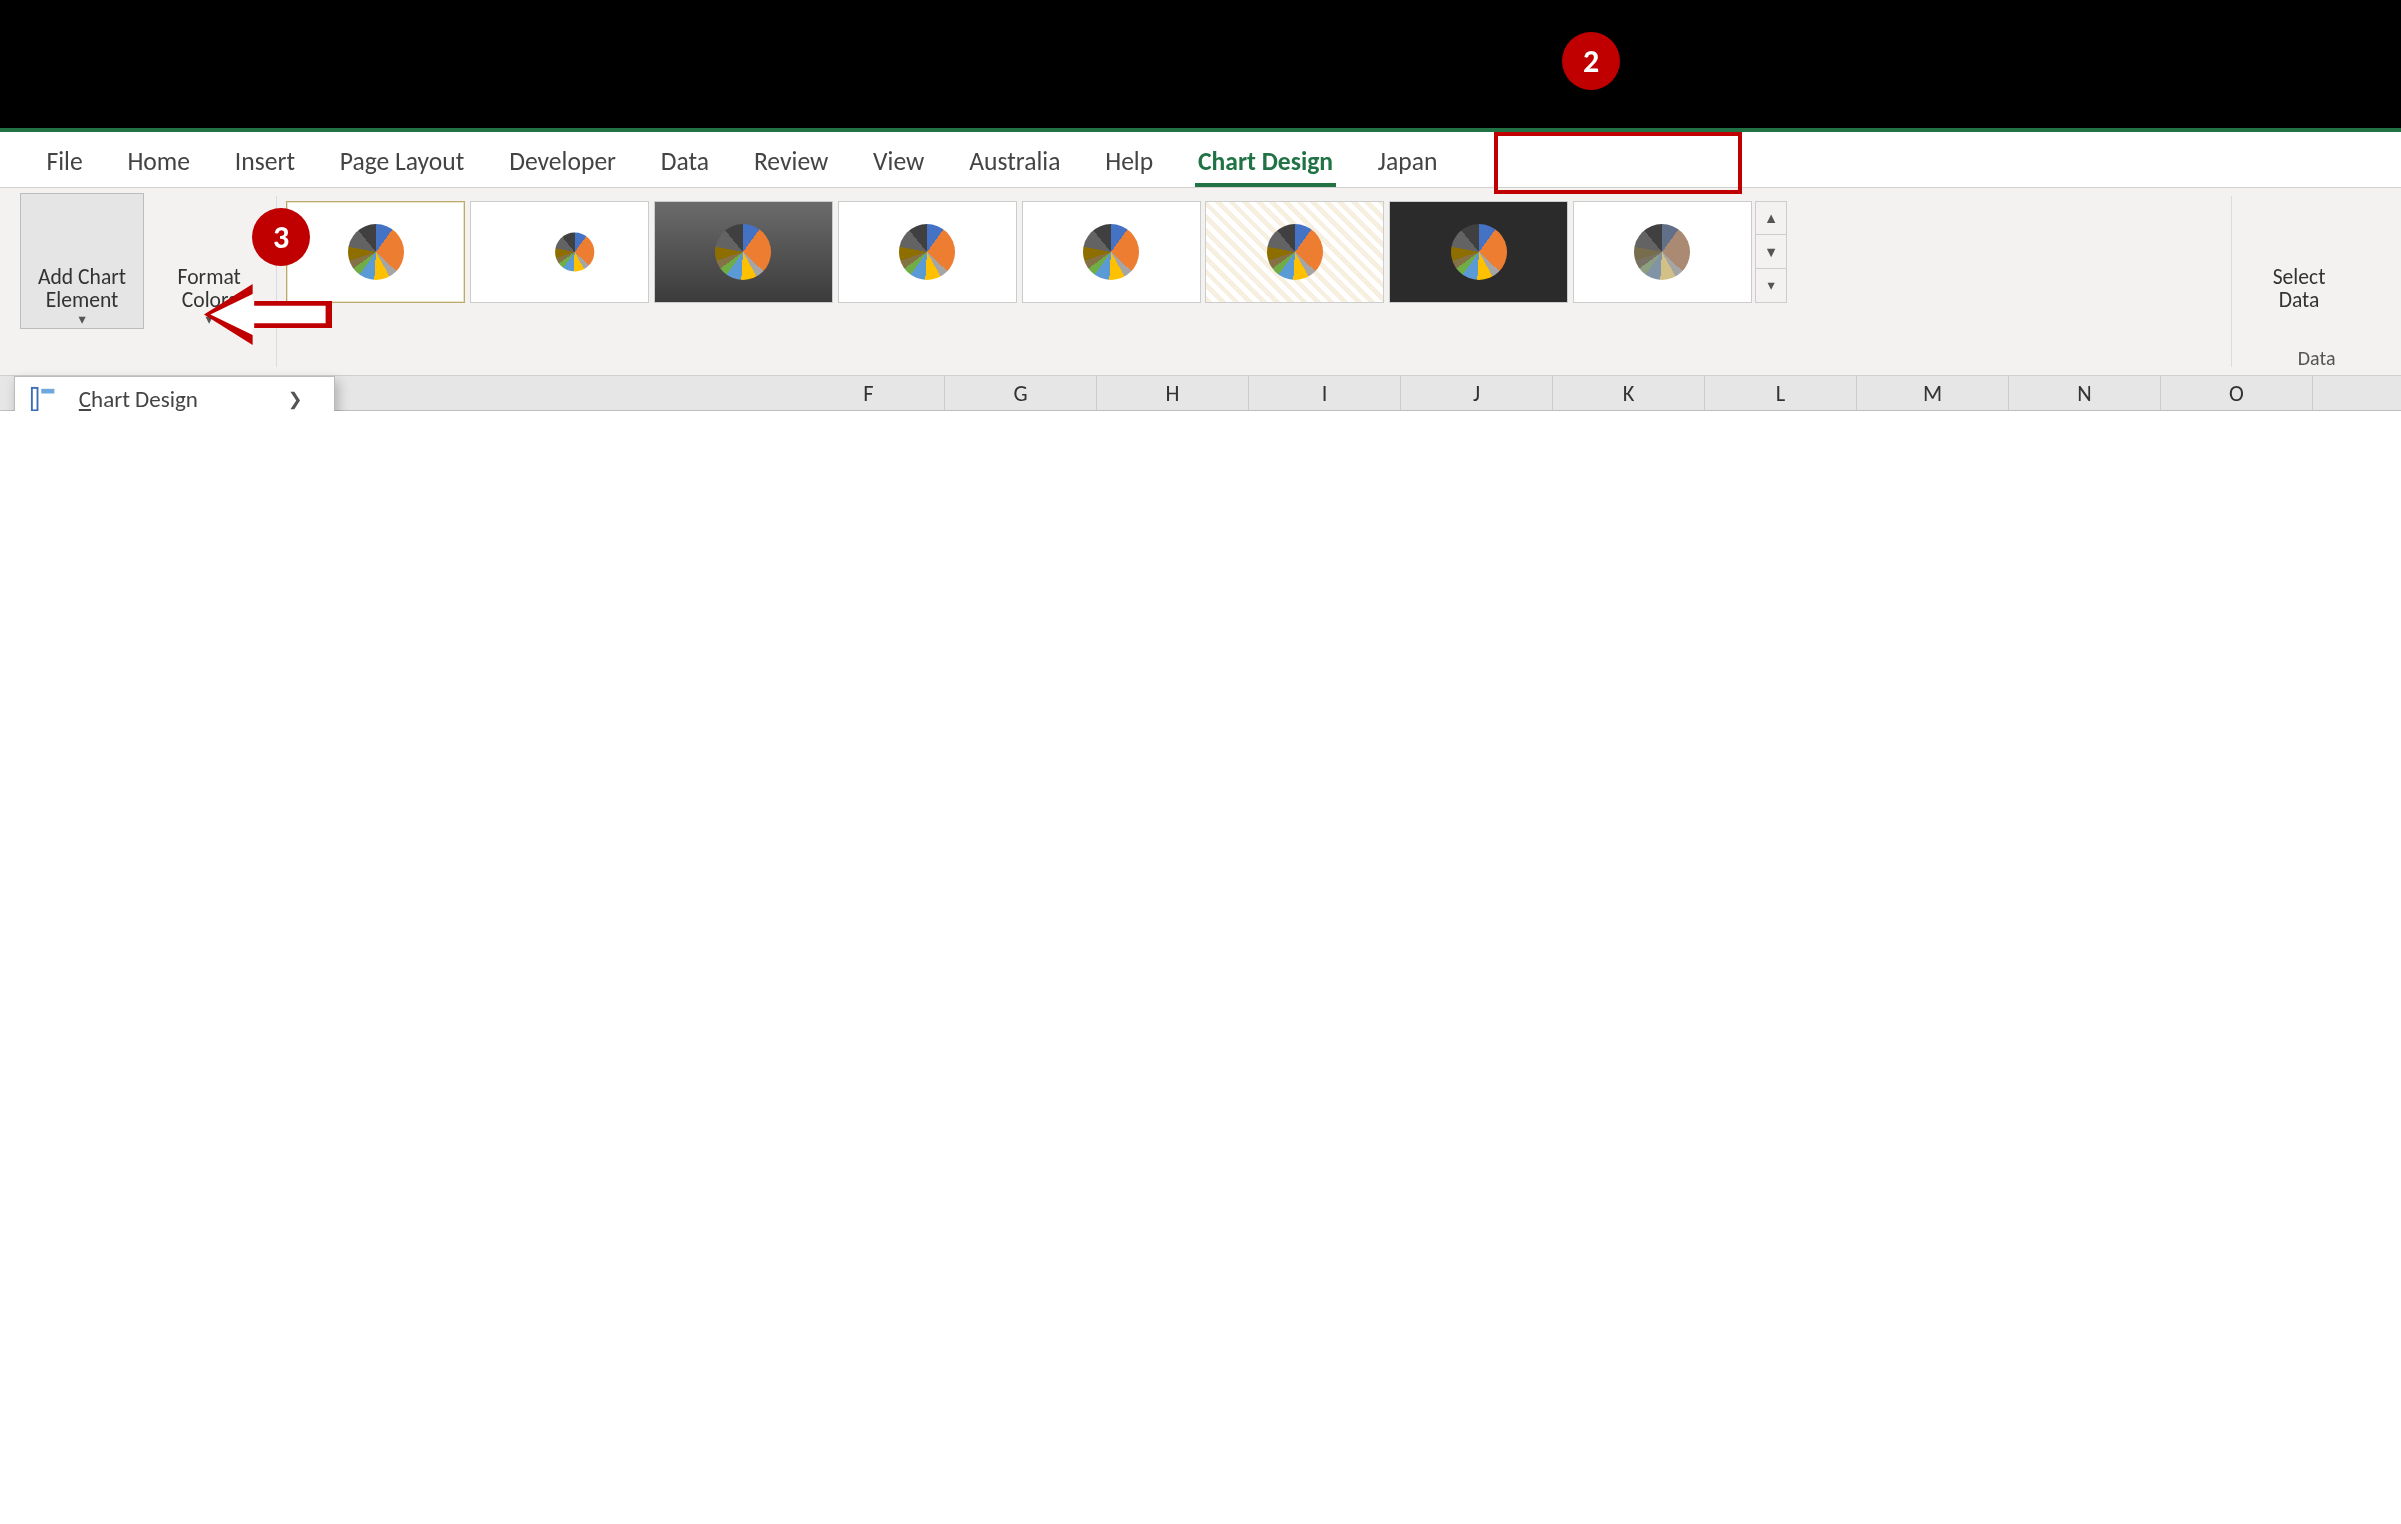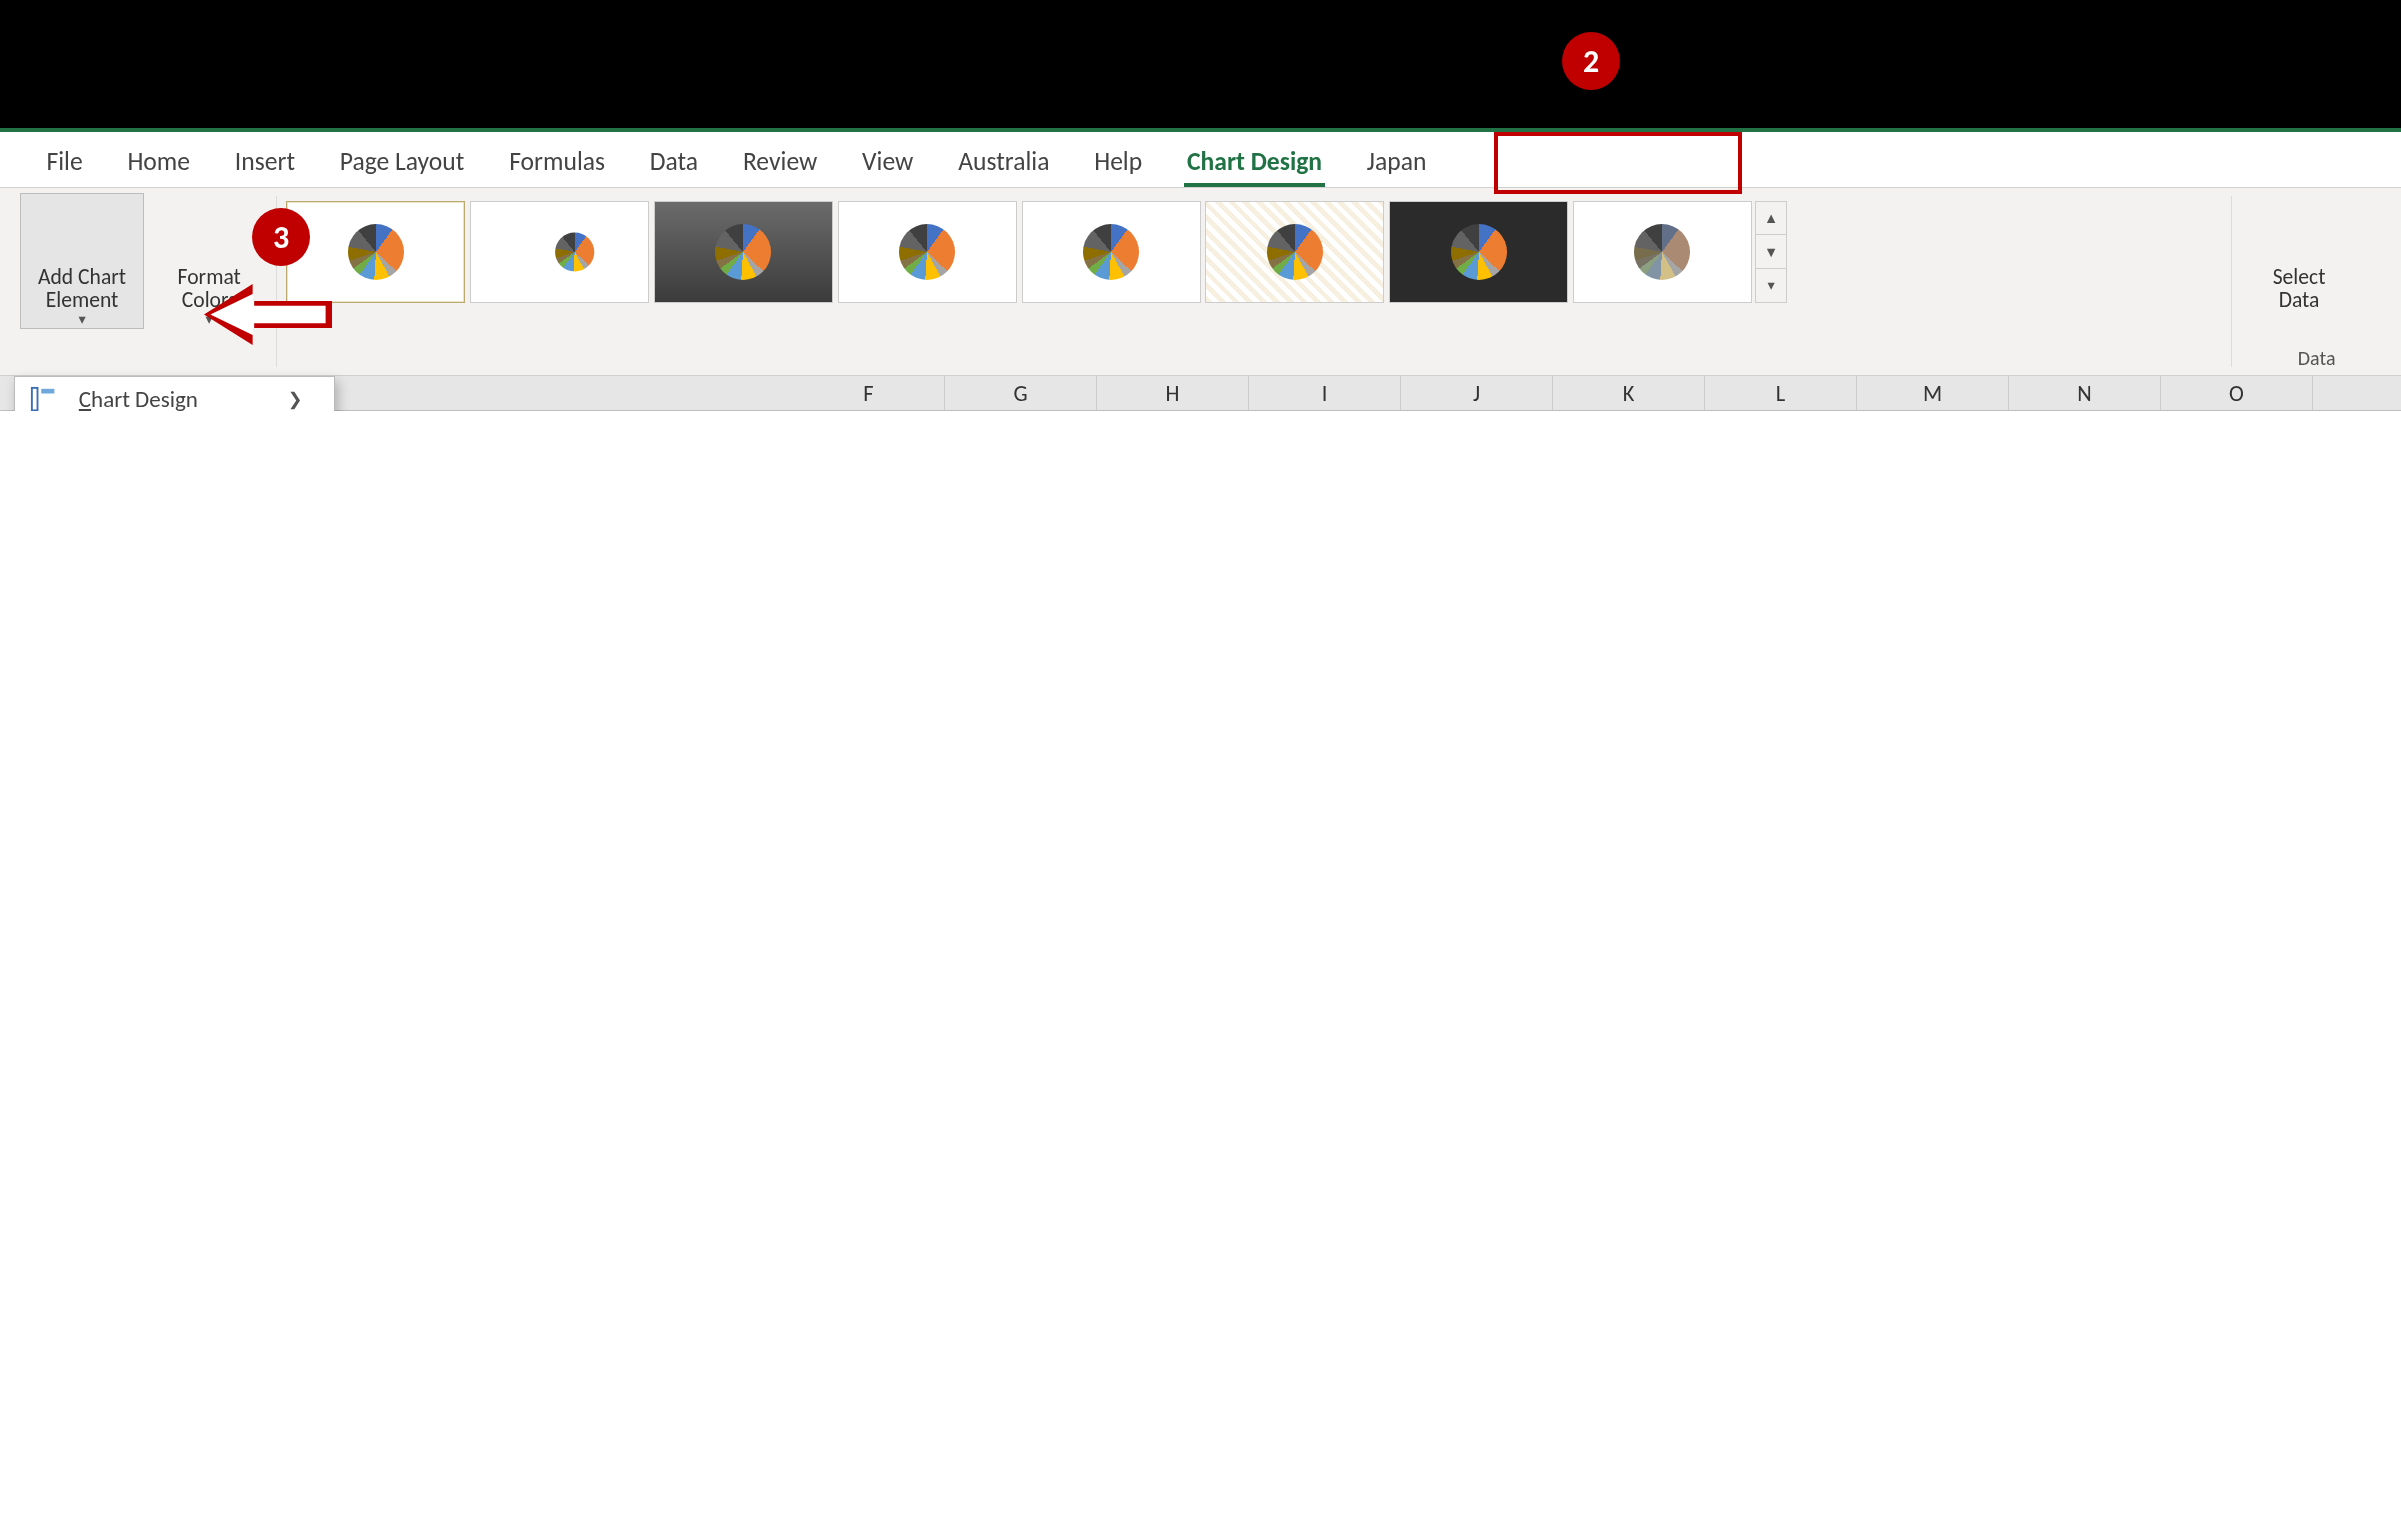--- a/index.html
+++ b/index.html
@@ -242,21 +242,21 @@
 </div>
 <div class="green-line"></div>
 
 <div class="chart-design-box" style="left:1494px; top:132px; width:248px; height:62px;"></div>
 
 <div class="tabs">
   <div class="tab">File</div>
   <div class="tab">Home</div>
   <div class="tab">Insert</div>
   <div class="tab">Page Layout</div>
-  <div class="tab">Formulas</div>
+  <div class="tab">Developer</div>
   <div class="tab">Data</div>
   <div class="tab">Review</div>
   <div class="tab">View</div>
   <div class="tab">Australia</div>
   <div class="tab">Help</div>
   <div class="tab active">Chart Design</div>
   <div class="tab">Japan</div>
 </div>
 
 <div class="ribbon">

